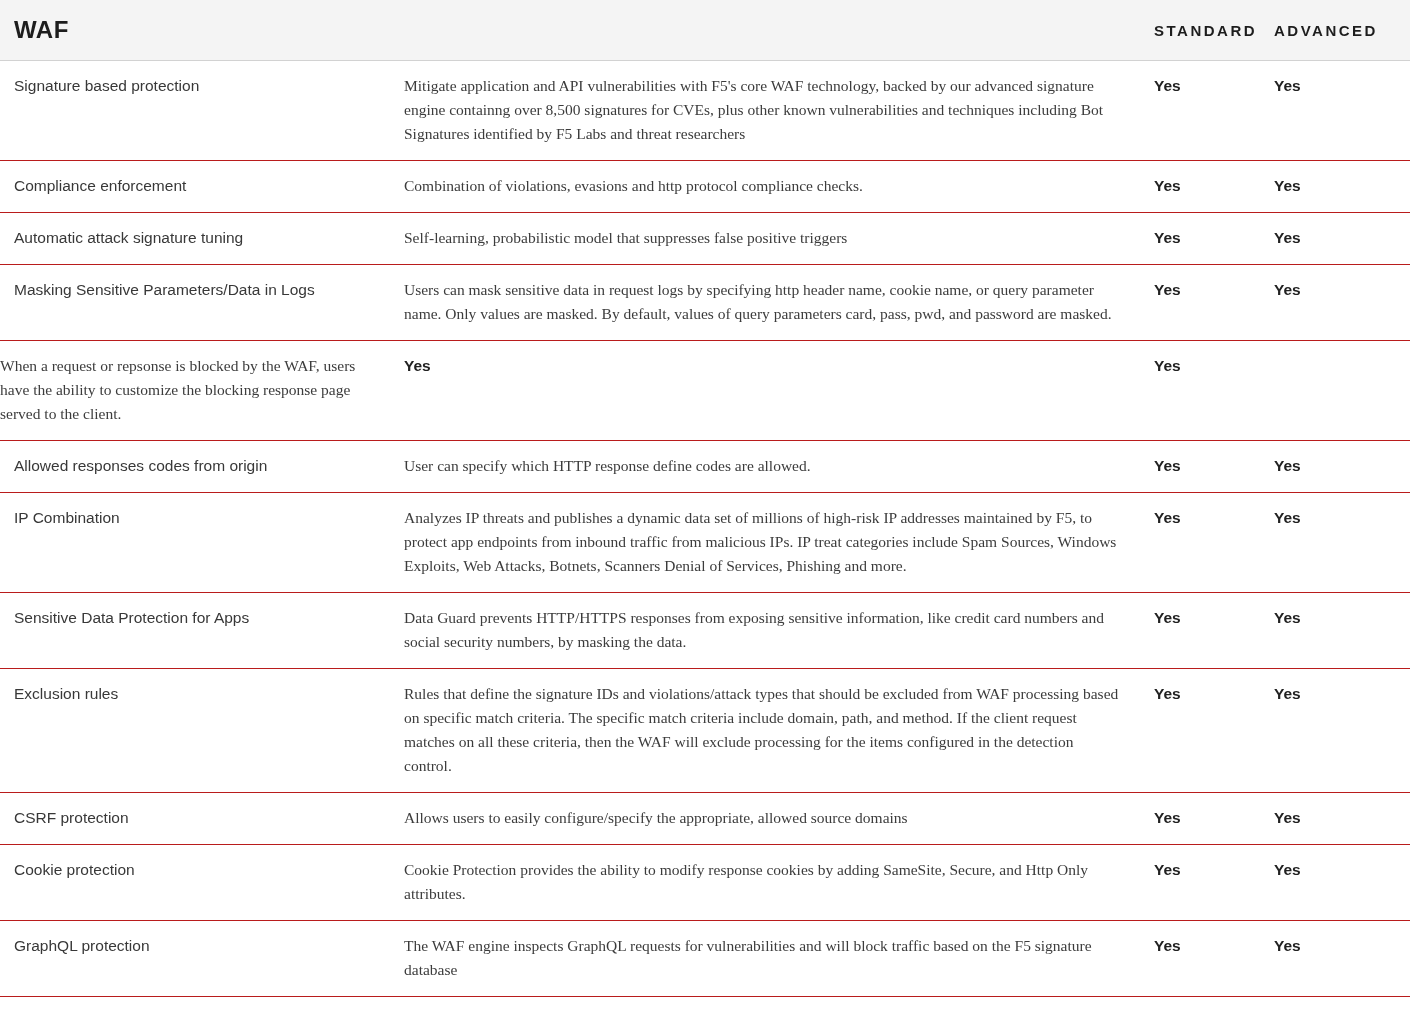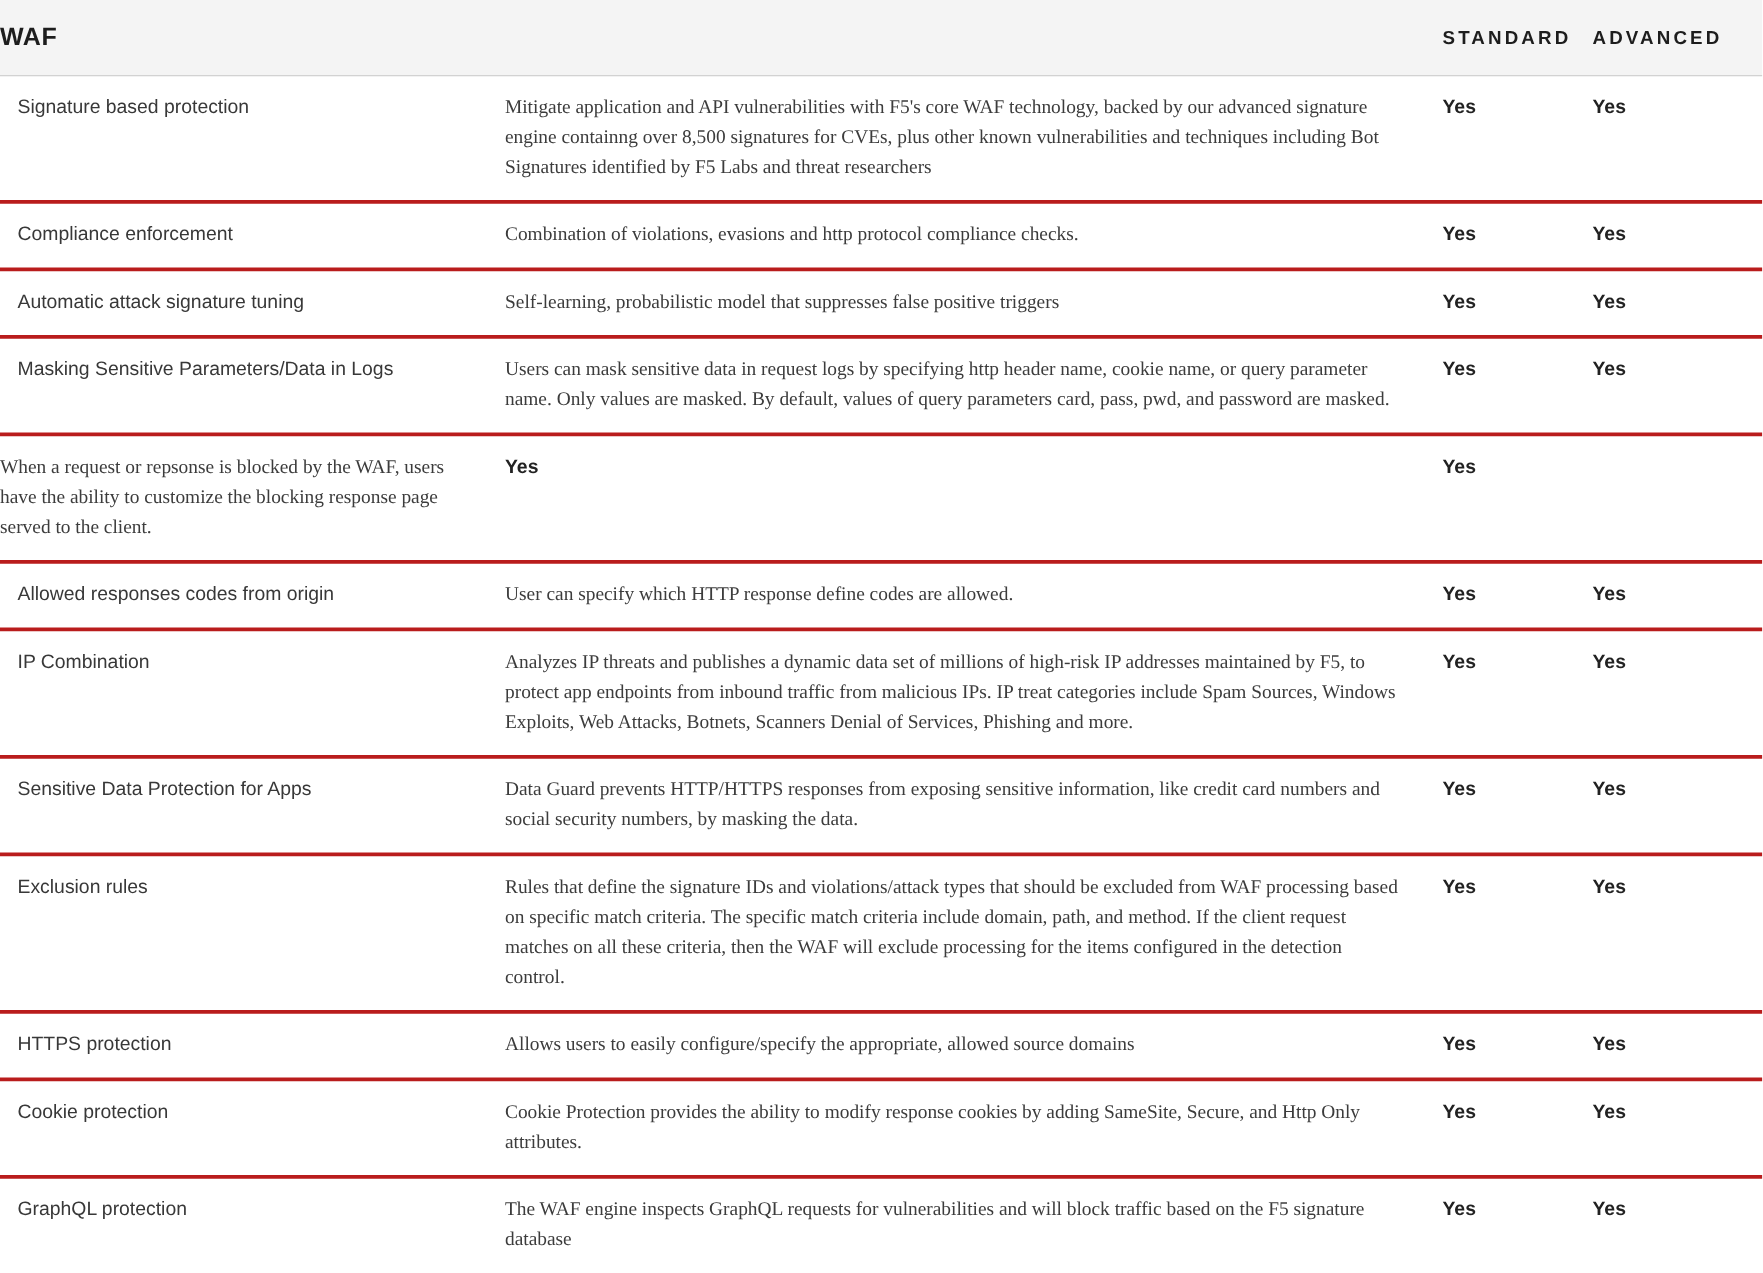--- a/index.html
+++ b/index.html
@@ -20,35 +20,36 @@
     grid-template-columns: 404px 1fr 120px 136px;
   }
   header.table-header {
     align-items: center;
     height: 61px;
     background: #f4f4f4;
     border-bottom: 1px solid #d2d2d2;
   }
   .title {
     margin: 0;
-    font-size: 20px;
+    padding-left: 14px;
+    font-size: 24px;
     font-weight: bold;
     letter-spacing: 0.5px;
     color: #1d1d1d;
   }
   .colhead {
     font-size: 15px;
     font-weight: bold;
     letter-spacing: 2.5px;
     color: #1d1d1d;
     white-space: nowrap;
   }
   .row {
     padding: 13px 0 14px;
-    border-bottom: 3px solid #b91c1c;
+    border-bottom: 1px solid #b91c1c;
   }
   .cell {
     font-size: 15.5px;
     line-height: 24px;
   }
   .feature {
     padding-left: 14px;
     padding-right: 24px;
     color: #383838;
   }
@@ -132,21 +133,21 @@
   </div>
 
   <div class="row grid-cols">
     <div class="cell feature">Exclusion rules</div>
     <div class="cell desc">Rules that define the signature IDs and violations/attack types that should be excluded from WAF processing based on specific match criteria. The specific match criteria include domain, path, and method. If the client request matches on all these criteria, then the WAF will exclude processing for the items configured in the detection control.</div>
     <div class="cell val">Yes</div>
     <div class="cell val">Yes</div>
   </div>
 
   <div class="row grid-cols">
-    <div class="cell feature">HTTPS protection</div>
+    <div class="cell feature">CSRF protection</div>
     <div class="cell desc">Allows users to easily configure/specify the appropriate, allowed source domains</div>
     <div class="cell val">Yes</div>
     <div class="cell val">Yes</div>
   </div>
 
   <div class="row grid-cols">
     <div class="cell feature">Cookie protection</div>
     <div class="cell desc">Cookie Protection provides the ability to modify response cookies by adding SameSite, Secure, and Http Only attributes.</div>
     <div class="cell val">Yes</div>
     <div class="cell val">Yes</div>

